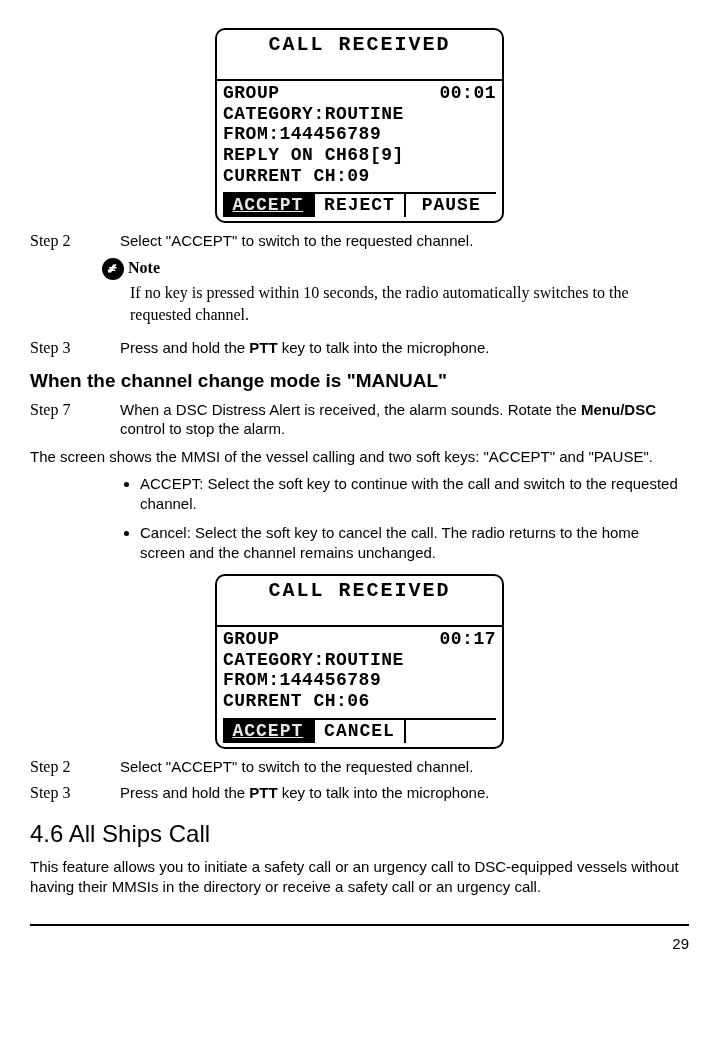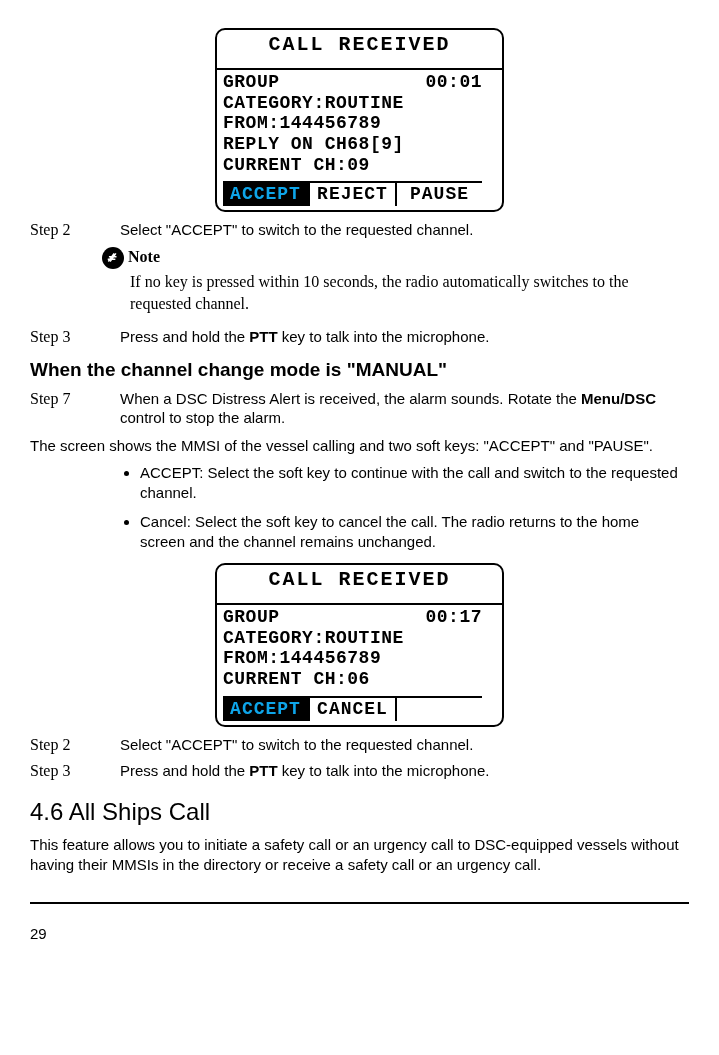--- a/index.html
+++ b/index.html
@@ -18,48 +18,48 @@
     margin: 0 auto 8px auto;
     background: #fff;
   }
   .screen-title {
     text-align: center;
     font-family: 'Courier New', monospace;
     font-weight: bold;
     font-size: 20px;
     letter-spacing: 2px;
     border-bottom: 2px solid #000;
-    padding: 2px 0 10px 0;
+    padding: 2px 0 21px 0;
   }
   .screen-body {
     font-family: 'Courier New', monospace;
     font-weight: bold;
     font-size: 18px;
     letter-spacing: 0.5px;
-    padding: 2px 20px 0 6px;
+    padding: 2px 6px 0 6px;
     line-height: 1.15;
   }
   .screen-line { display: flex; justify-content: space-between; white-space: pre; }
   .softkeys {
     display: flex;
     margin: 6px 0 4px 0;
     border-top: 2px solid #000;
   }
   .sk {
     flex: 1;
     text-align: center;
     font-family: 'Courier New', monospace;
     font-weight: bold;
     font-size: 18px;
     letter-spacing: 1px;
     padding: 1px 0;
     border-right: 2px solid #000;
   }
   .sk:last-child { border-right: none; }
-  .sk.active { background: #000; color: #0ea5e9; }
+  .sk.active { background: #000; color: #e5e5e5; text-decoration: underline; }
   .sk.blank { background: #fff; }
   .step-row { display: flex; margin: 6px 0 6px 0; gap: 18px; }
   .step-label { width: 72px; flex-shrink: 0; font-family: 'Times New Roman', serif; font-size: 16px; }
   .step-text { flex: 1; }
   .indent { margin-left: 72px; }
   .note-row { display: flex; margin: 4px 0 2px 72px; }
   .note-icon {
     width: 22px; height: 22px;
     background: #000;
     border-radius: 50%;
@@ -69,21 +69,21 @@
     margin-right: 4px;
   }
   .note-icon svg { width: 14px; height: 14px; }
   .note-label { font-family: 'Times New Roman', serif; font-weight: bold; font-size: 16px; }
   .note-body { font-family: 'Times New Roman', serif; font-size: 16px; margin: 2px 0 13px 100px; line-height: 1.35; }
   h2 { font-size: 19px; font-weight: bold; margin: 10px 0 6px 0; }
   h1 { font-size: 24px; font-weight: normal; margin: 14px 0 8px 0; }
   ul.bullets { list-style: disc; margin: 8px 0 12px 0; padding-left: 110px; }
   ul.bullets li { margin-bottom: 10px; padding-right: 4px; }
   .para { margin: 8px 0 8px 0; }
-  .footer-line { border-top: 2px solid #000; margin-top: 28px; padding-top: 20px; text-align: left; font-size: 15px; }
+  .footer-line { border-top: 2px solid #000; margin-top: 28px; padding-top: 8px; text-align: right; font-size: 15px; }
 </style>
 </head>
 <body>
 
 <div class="screen">
   <div class="screen-title">CALL RECEIVED</div>
   <div class="screen-body">
     <div class="screen-line">
       <span>GROUP</span>
       <span>00:01</span>

